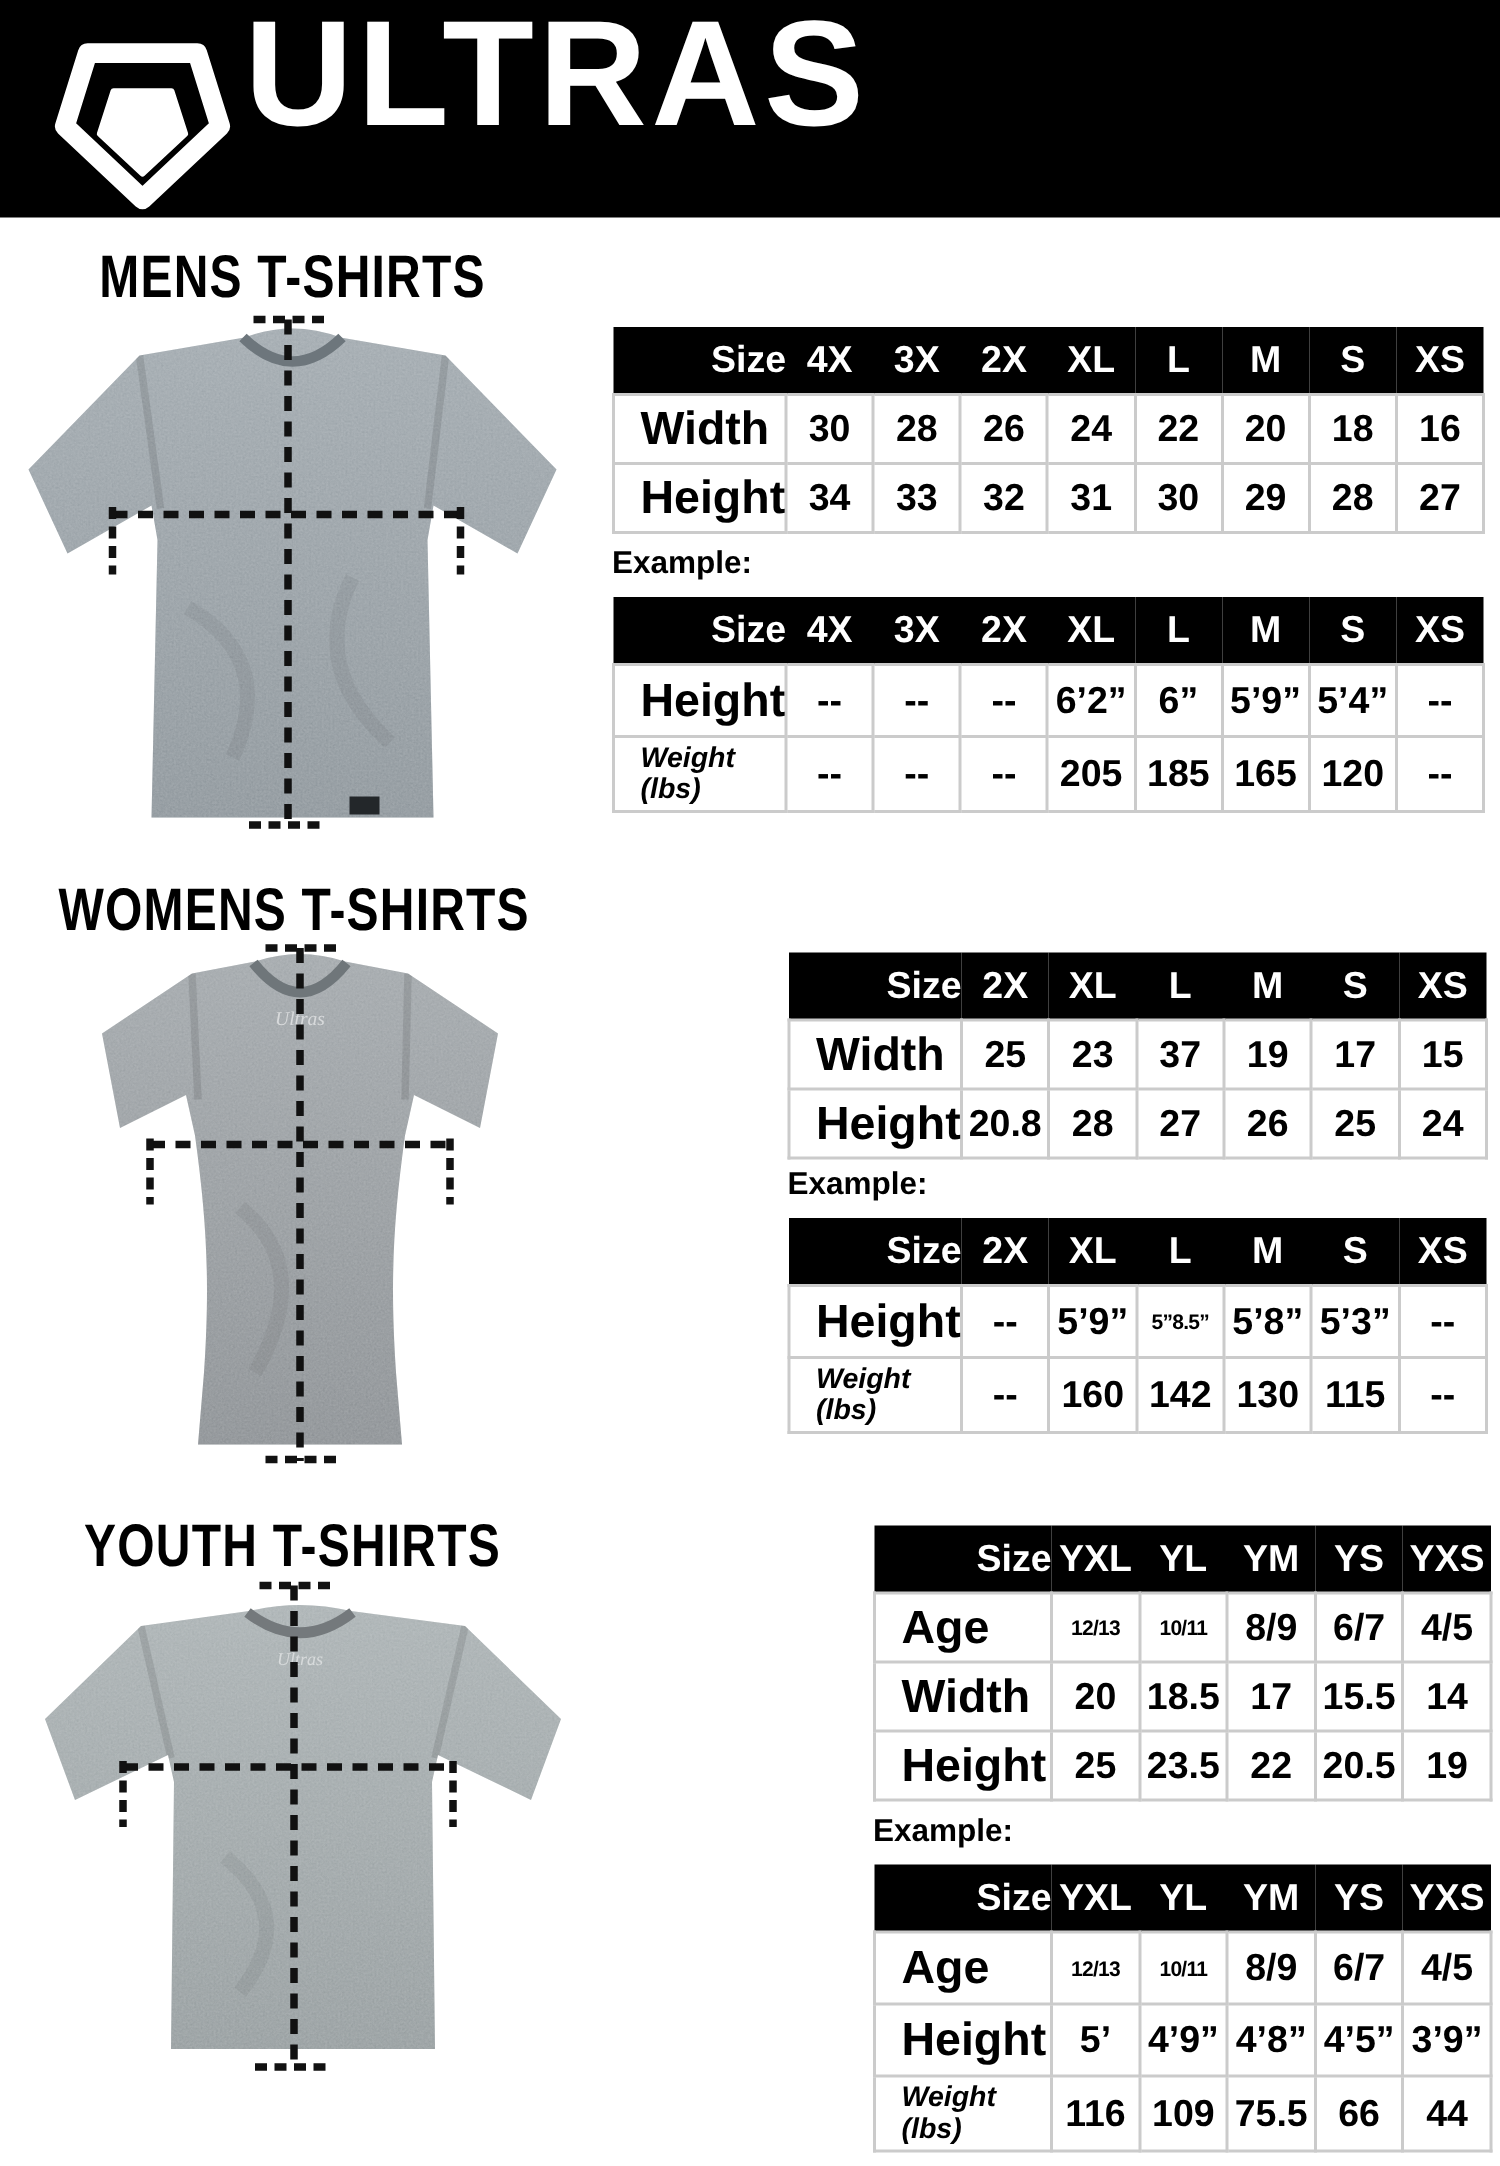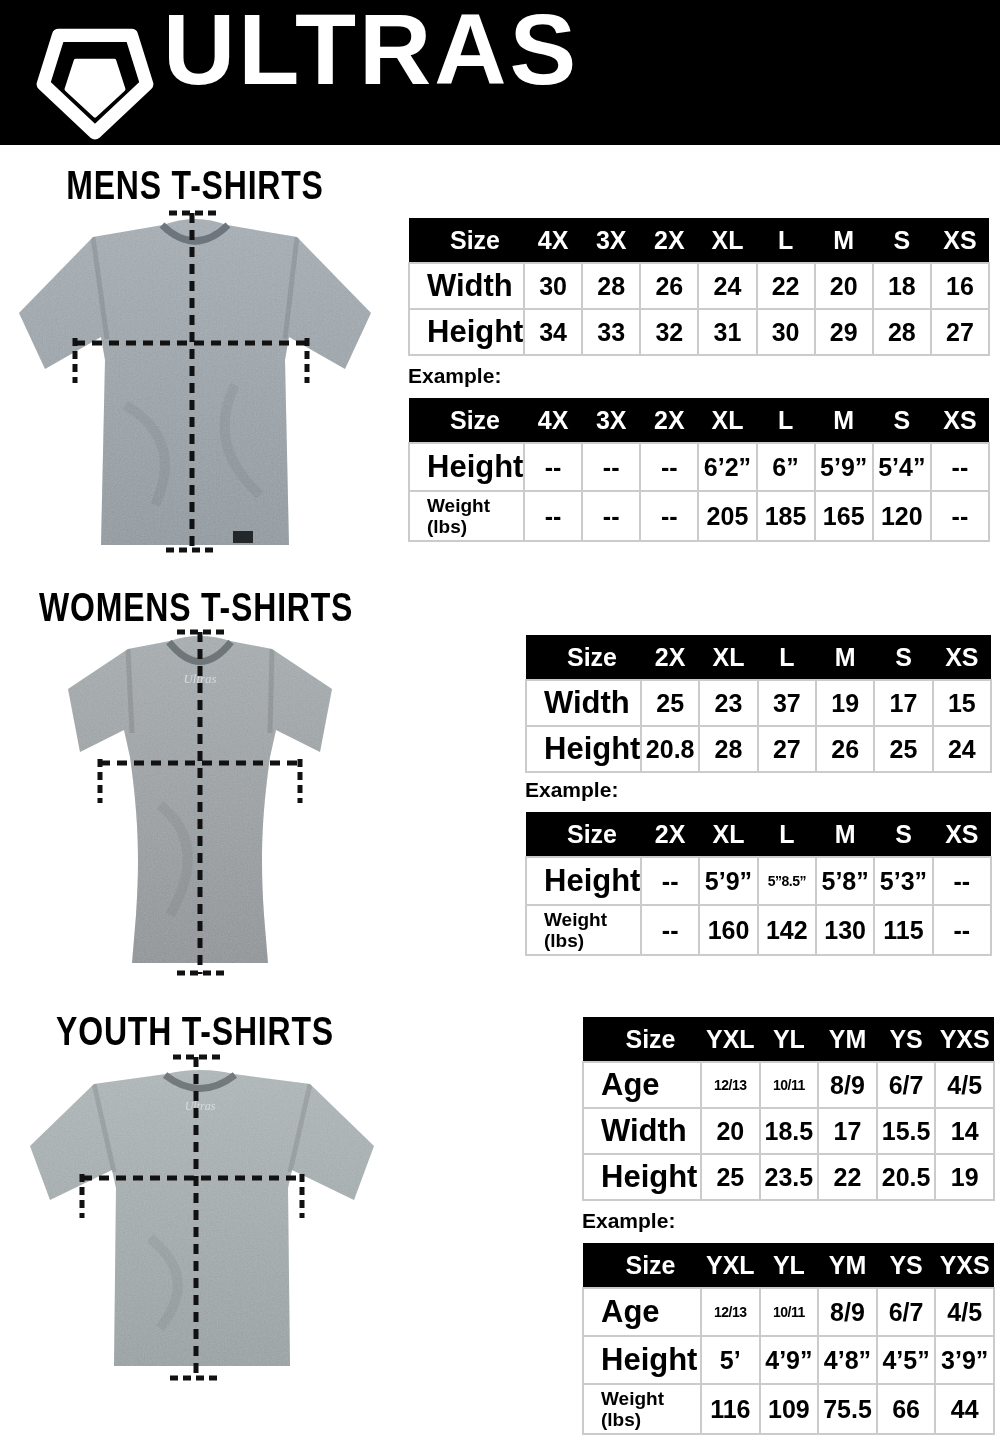--- a/index.html
+++ b/index.html
@@ -15,26 +15,26 @@
   .section-title{position:absolute;left:0;width:390px;text-align:center;font-weight:bold;
                  font-size:40px;letter-spacing:1px;white-space:nowrap;
                  transform:scaleX(0.8);transform-origin:50% 50%;}
   .t-mens{top:163px;} .t-womens{top:585px;} .t-youth{top:1009px;}
   
   .tshirt{position:absolute;}
   
   .size-table{position:absolute;border-collapse:collapse;table-layout:fixed;background:#fff;}
   .size-table thead th{background:#000;color:#fff;font-size:25px;font-weight:bold;height:44px;
                        border:none;padding:0;}
-  .size-table thead th:first-child{text-align:center;padding-left:17px;}
+  .size-table thead th:first-child{text-align:right;padding-left:17px;}
   .size-table tbody th,.size-table tbody td{border:2px solid #cbcbcb;background:#fff;color:#000;
                        font-size:25px;font-weight:bold;height:44px;text-align:center;padding:0;}
   .size-table tbody th{text-align:left;padding-left:17px;font-size:31px;}
   .size-table.example-table tbody th,.size-table.example-table tbody td{height:46px;}
-  .size-table .twoline{font-size:19px;line-height:1.08;padding-top:2px;}
+  .size-table .twoline{font-size:19px;line-height:1.08;padding-top:2px;font-style:italic;}
   .size-table .small{font-size:14px;letter-spacing:-0.5px;}
   .example{position:absolute;font-size:21px;font-weight:bold;}
 </style>
 </head>
 <body>
 
 <div class="page">
 
   <div class="header">
     <svg class="logo" viewBox="0 0 132 132">

